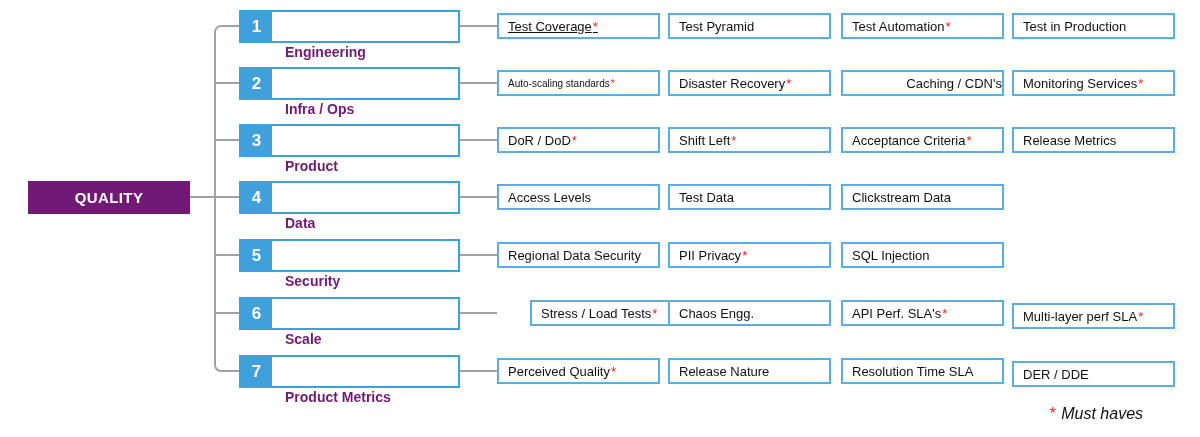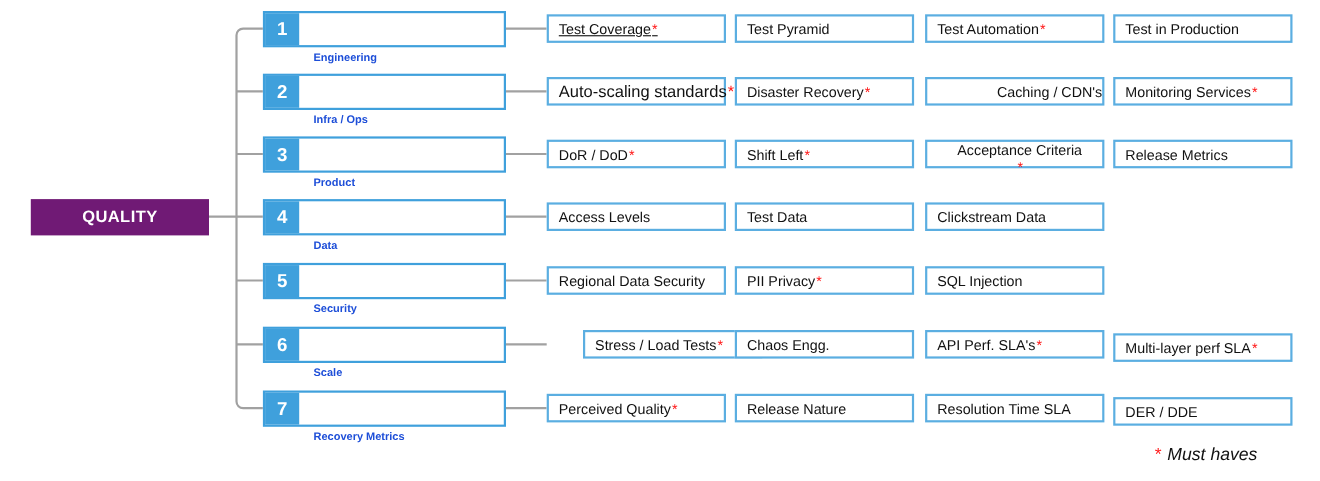--- a/index.html
+++ b/index.html
@@ -23,33 +23,33 @@
   }
   .cat .num{
     width:31px;flex:0 0 31px;
     display:flex;align-items:center;justify-content:center;
     color:#ffffff;font-weight:bold;font-size:17px;
     background:var(--blue);
   }
   .cat .cat-label{
     display:flex;align-items:center;
     padding-left:13px;
-    font-weight:bold;font-size:10px;color:#1d4ed8;
+    font-weight:bold;font-size:14px;color:#701a75;
     white-space:nowrap;
     margin-top:40px;
   }
   .child{
     display:flex;align-items:center;
     border:2px solid var(--childBorder);
     width:163px;height:26px;
     padding-left:9px;
     font-size:13px;color:#111111;
     white-space:nowrap;
   }
-  .child.small{font-size:15px;}
+  .child.small{font-size:10px;}
   .must{color:var(--red);margin-left:1px;}
   .footnote{
     position:absolute;left:1048px;top:405px;
     font-size:16px;font-style:italic;color:#111111;
     white-space:nowrap;
   }
   .footnote .must{font-style:italic;margin-right:6px;}
 </style>
 </head>
 <body>
@@ -106,21 +106,21 @@
         <div class="cat-label">Product</div>
       </div>
       <div class="node child" style="left: 497px; top: 127px;">
         <span>DoR / DoD</span>
         <span class="must">*</span>
       </div>
       <div class="node child" style="left: 668px; top: 127px;">
         <span>Shift Left</span>
         <span class="must">*</span>
       </div>
-      <div class="node child" style="left: 841px; top: 127px; flex-direction: column;">
+      <div class="node child" style="left: 841px; top: 127px;">
         <span>Acceptance Criteria</span>
         <span class="must">*</span>
       </div>
       <div class="node child" style="left: 1012px; top: 127px;">
         <span>Release Metrics</span>
       </div>
       <div class="node cat" style="left: 239px; top: 181px;">
         <div class="num">4</div>
         <div class="cat-label">Data</div>
       </div>
@@ -161,21 +161,21 @@
       <div class="node child" style="left: 841px; top: 300px;">
         <span>API Perf. SLA's</span>
         <span class="must">*</span>
       </div>
       <div class="node child" style="left: 1012px; top: 303px;">
         <span>Multi-layer perf SLA</span>
         <span class="must">*</span>
       </div>
       <div class="node cat" style="left: 239px; top: 355px;">
         <div class="num">7</div>
-        <div class="cat-label">Recovery Metrics</div>
+        <div class="cat-label">Product Metrics</div>
       </div>
       <div class="node child" style="left: 497px; top: 358px;">
         <span>Perceived Quality</span>
         <span class="must">*</span>
       </div>
       <div class="node child" style="left: 668px; top: 358px;">
         <span>Release Nature</span>
       </div>
       <div class="node child" style="left: 841px; top: 358px;">
         <span>Resolution Time SLA</span>

